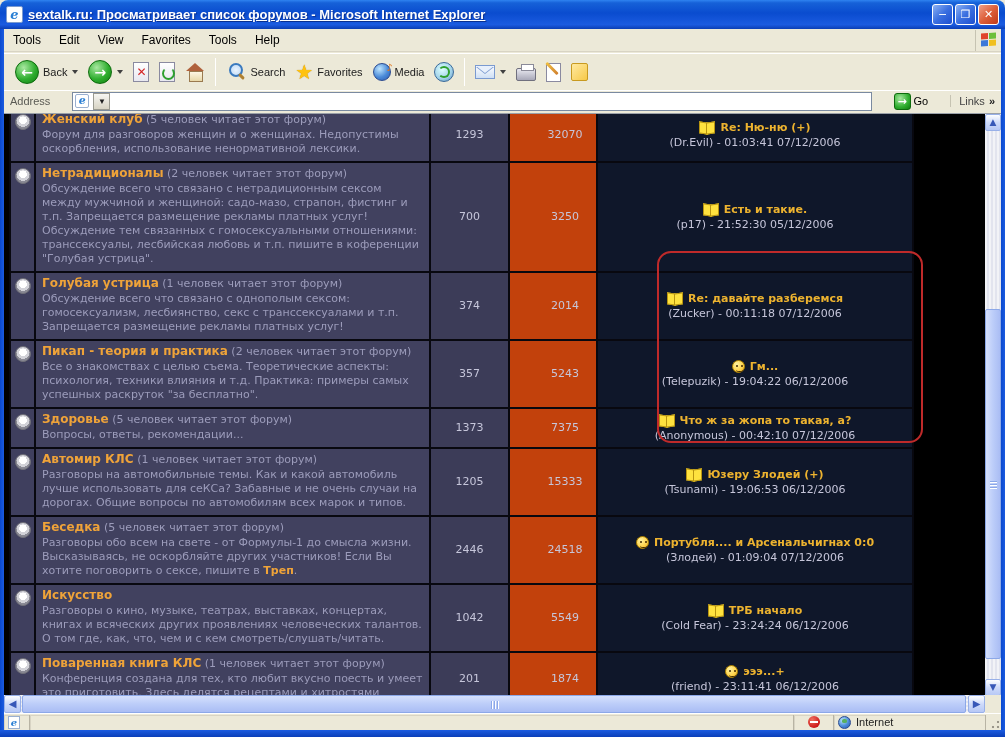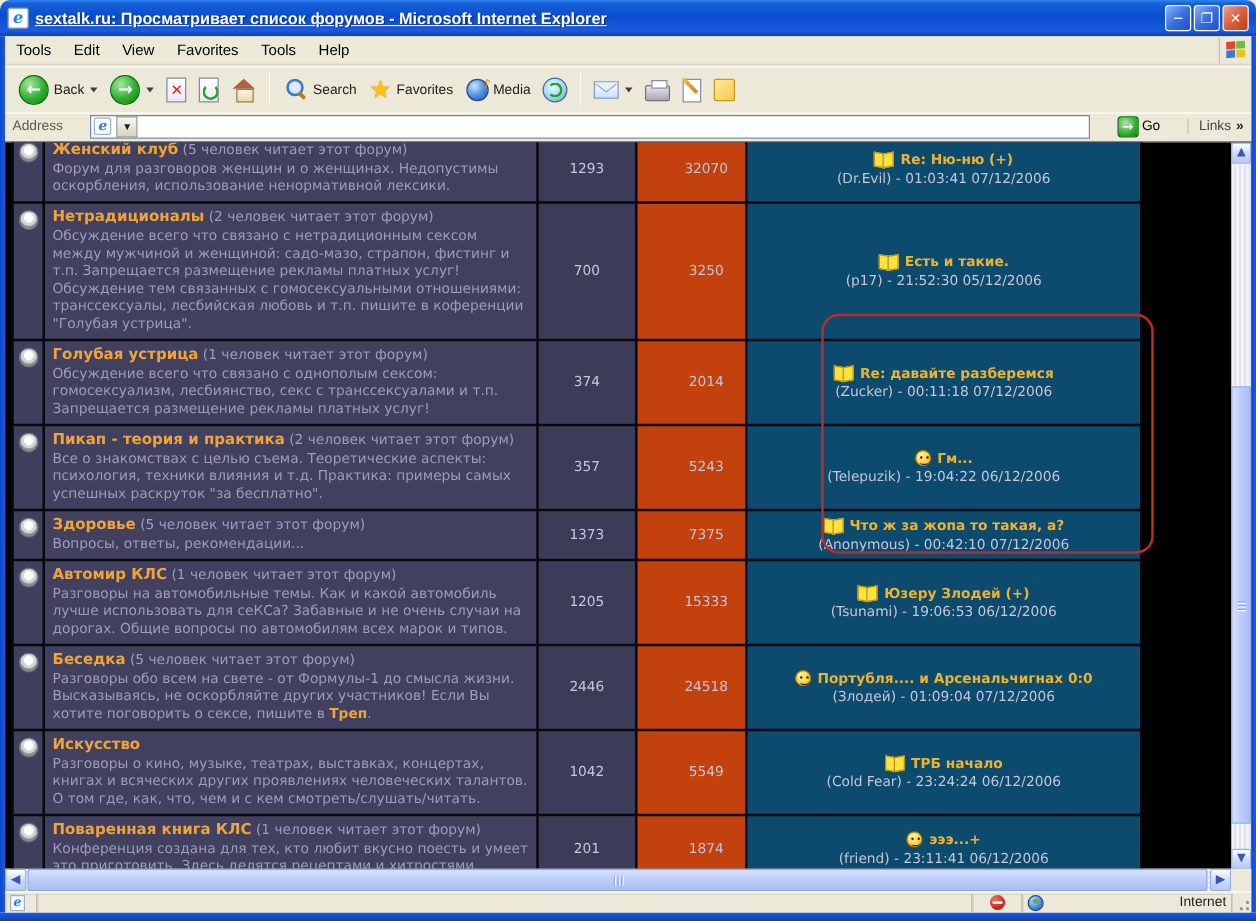--- a/index.html
+++ b/index.html
@@ -109,21 +109,21 @@
   table.forums { border-collapse:collapse; table-layout:fixed; width:903px; margin:-7px 10px 0 5px;
     font:11px/14px "DejaVu Sans", sans-serif; }
   td { border:2px solid #08080f; vertical-align:middle; }
   col.c-icon { width:25px; } col.c-desc { width:395px; } col.c-th { width:79px; }
   col.c-po { width:88px; } col.c-last { width:316px; }
   .icon-cell { background:#3f3f5e; text-align:center; vertical-align:top; padding-top:5px; }
   .desc-cell { background:#41415f; padding:3px 6px 5px 6px; vertical-align:top; }
   .num-cell { text-align:center; color:#c6c6da; }
   .num-cell.threads { background:#3c3c58; }
   .num-cell.posts { background:#c2410c;padding-left:24px; }
-  .last-cell { background:#0c4a6e; text-align:center; padding:4px; }
+  .last-cell { background:#0f172a; text-align:center; padding:4px; }
   .forum-name { color:#efa339; font-weight:bold; font-size:12px; text-decoration:none; }
   .readers { color:#9c9cbb; }
   .desc { color:#9c9cbb; margin-top:1px; }
   .desc-link { color:#efa339; font-weight:bold; text-decoration:none; }
   .bulb { width:16px; height:16px; margin:0 auto; border-radius:50%;
     background:radial-gradient(circle at 50% 38%, #ffffff 0 34%, #d2d2d8 35% 58%, #8a8a95 59%);
     border:1px solid #6e6e78; }
   .last-title { color:#edb32f; font-weight:bold; display:flex; justify-content:center; align-items:center; gap:5px; }
   .last-title a { color:#edb32f; text-decoration:none; }
   .last-meta { color:#c6c6da; margin-top:1px; }
@@ -492,20 +492,20 @@
   <div class="sb-corner"></div>
 
   <div class="statusbar">
     <div class="st-panel" style="width:26px;">
       <span class="page-glyph">e</span>
     </div>
     <div class="st-panel st-main"></div>
     <div class="st-panel" style="width:40px; justify-content:center;">
       <span class="blocked-dot"></span>
     </div>
-    <div class="st-panel" style="width:168px;justify-content:space-between;">
+    <div class="st-panel" style="width:152px;">
       <span class="globe"></span>
       <span>Internet</span>
     </div>
     <div class="grip"></div>
   </div>
 
 </div>
 
 </body></html>

